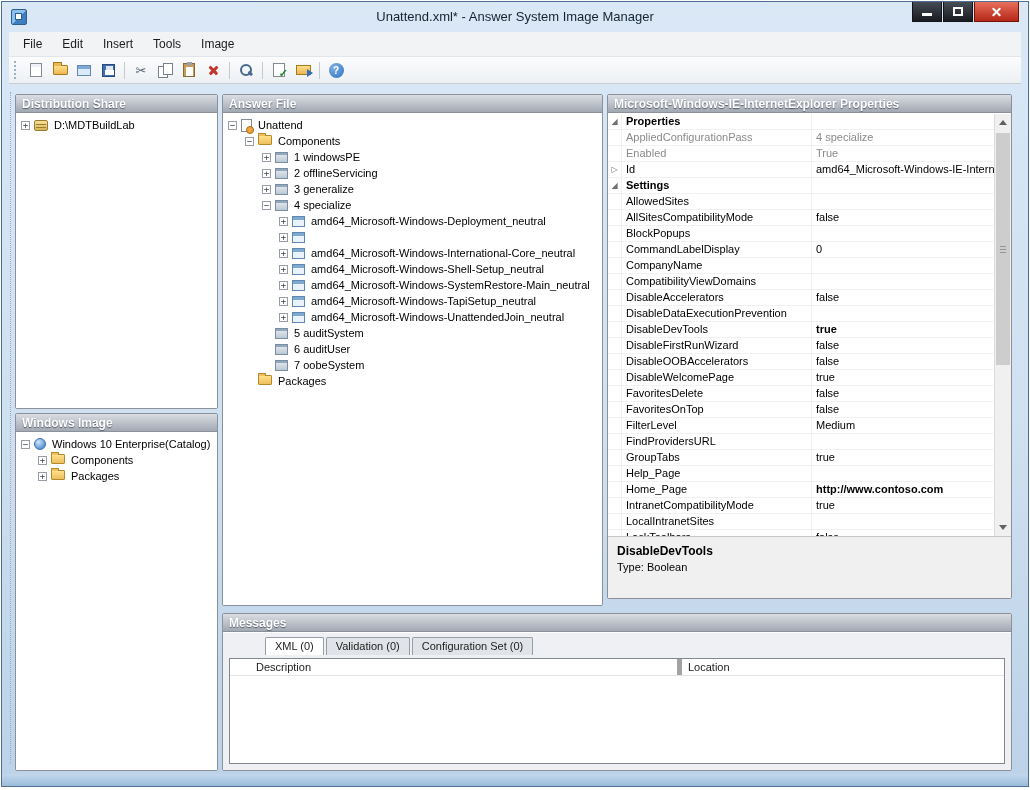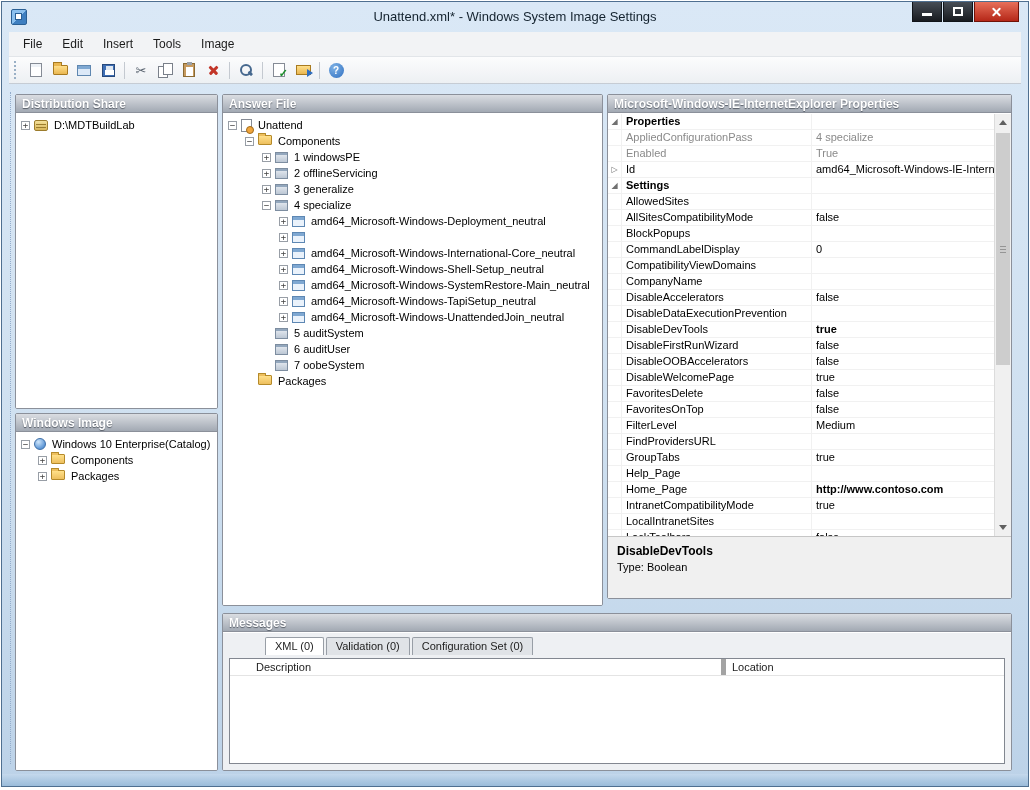--- a/index.html
+++ b/index.html
@@ -127,31 +127,31 @@
   .desc-type{margin-top:3px;}
 
   
   .msg-body{background:#eef0f3;}
   .msg-tabs{display:flex;padding:4px 4px 0 4px;height:22px;position:relative;z-index:2;}
   .msg-tab{font-size:11px;padding:2px 9px 2px 9px;border:1px solid #989ea6;border-bottom:none;background:#e0e3e7;
     margin-right:2px;border-radius:2px 2px 0 0;color:#222;}
   .msg-tab.active{background:#fff;margin-left:38px;}
   .msg-list{position:absolute;left:6px;right:6px;top:25px;bottom:6px;background:#fff;border:1px solid #828790;}
   .msg-list-header{display:flex;height:17px;line-height:16px;border-bottom:1px solid #e4e4e4;font-size:11px;color:#222;}
-  .col-desc{width:496px;border-right:5px solid #a3a3a3;padding-left:26px;}
+  .col-desc{width:452px;border-right:5px solid #a3a3a3;padding-left:26px;}
   .col-loc{flex:1;padding-left:6px;}
 </style>
 </head>
 <body>
 
 <div class="window">
 
   <div class="titlebar">
     <span class="app-icon"></span>
-    <span class="title">Unattend.xml* - Windows System Image Settings</span>
+    <span class="title">Unattend.xml* - Answer System Image Manager</span>
     <div class="win-btns">
       <div class="wb wb-min">
           <i></i>
         </div>
       <div class="wb wb-max">
           <i></i>
         </div>
       <div class="wb wb-close">
           <i></i>
         </div>
@@ -376,26 +376,26 @@
             <span class="n-cell">BlockPopups</span>
             <span class="v-cell"></span>
           </div>
           <div class="grid-row normal">
             <span class="g-cell"></span>
             <span class="n-cell">CommandLabelDisplay</span>
             <span class="v-cell">0</span>
           </div>
           <div class="grid-row normal">
             <span class="g-cell"></span>
+            <span class="n-cell">CompanyName</span>
+            <span class="v-cell"></span>
+          </div>
+          <div class="grid-row normal">
+            <span class="g-cell"></span>
             <span class="n-cell">CompatibilityViewDomains</span>
-            <span class="v-cell"></span>
-          </div>
-          <div class="grid-row normal">
-            <span class="g-cell"></span>
-            <span class="n-cell">CompanyName</span>
             <span class="v-cell"></span>
           </div>
           <div class="grid-row normal">
             <span class="g-cell"></span>
             <span class="n-cell">DisableAccelerators</span>
             <span class="v-cell">false</span>
           </div>
           <div class="grid-row normal">
             <span class="g-cell"></span>
             <span class="n-cell">DisableDataExecutionPrevention</span>

